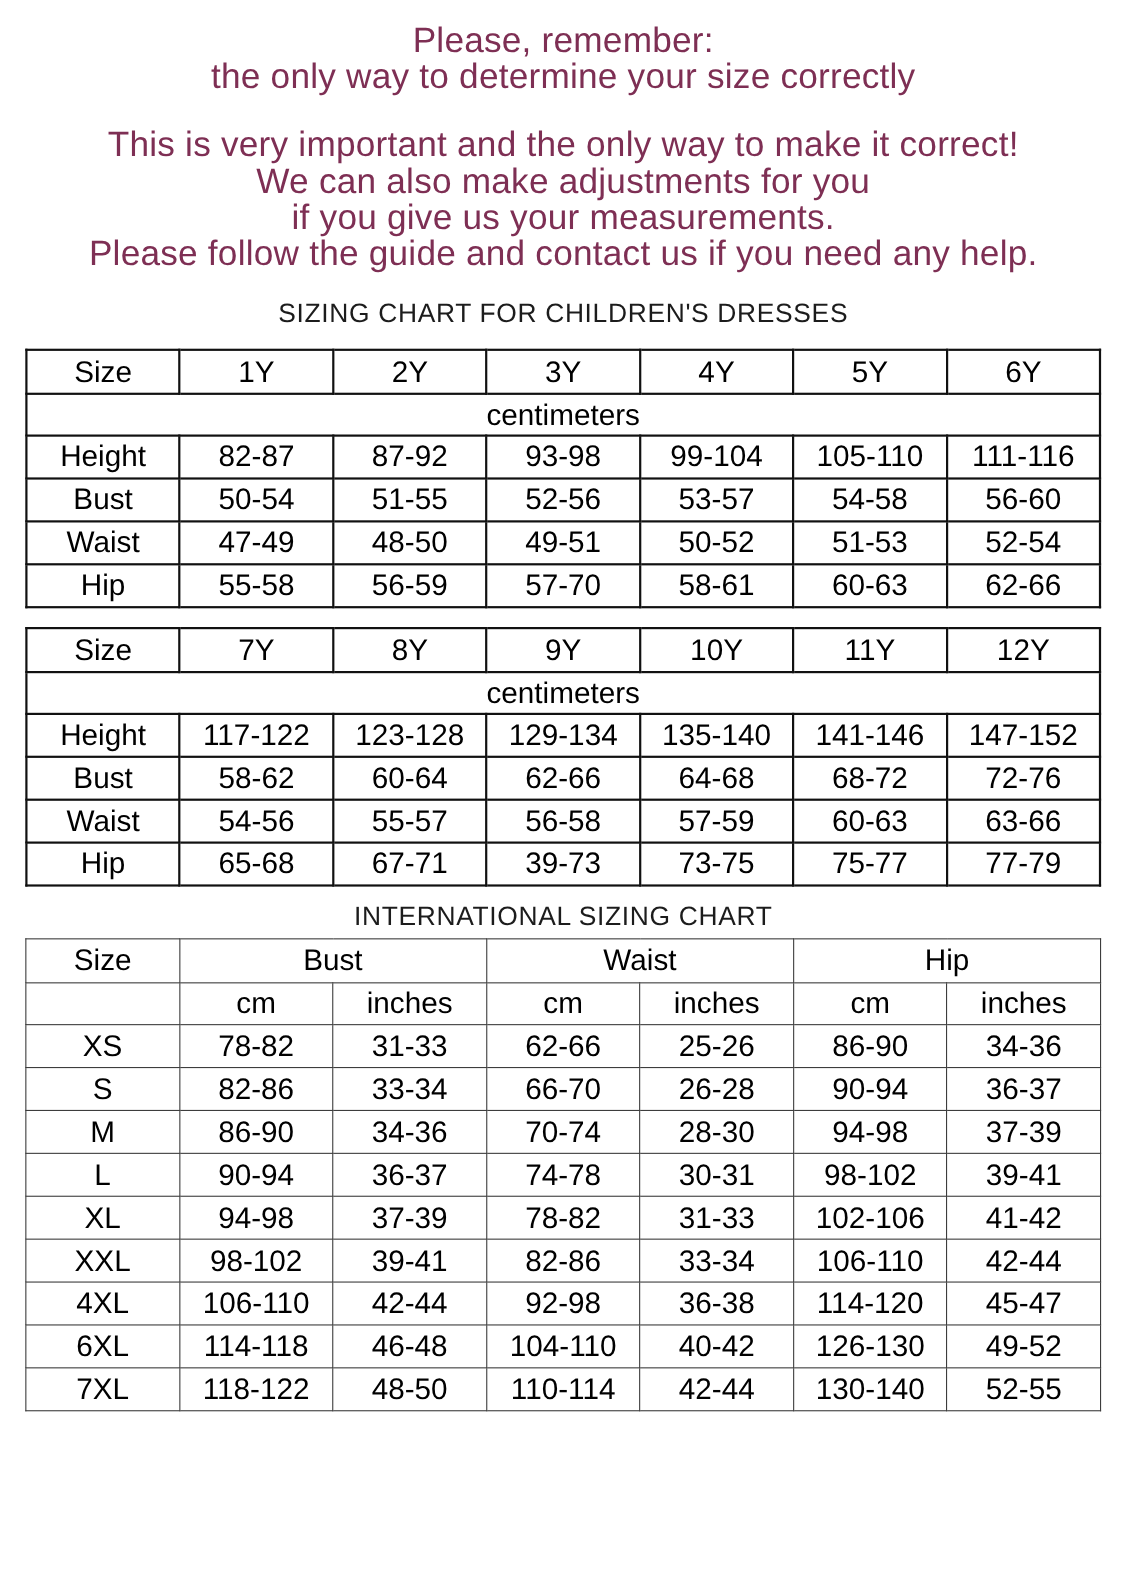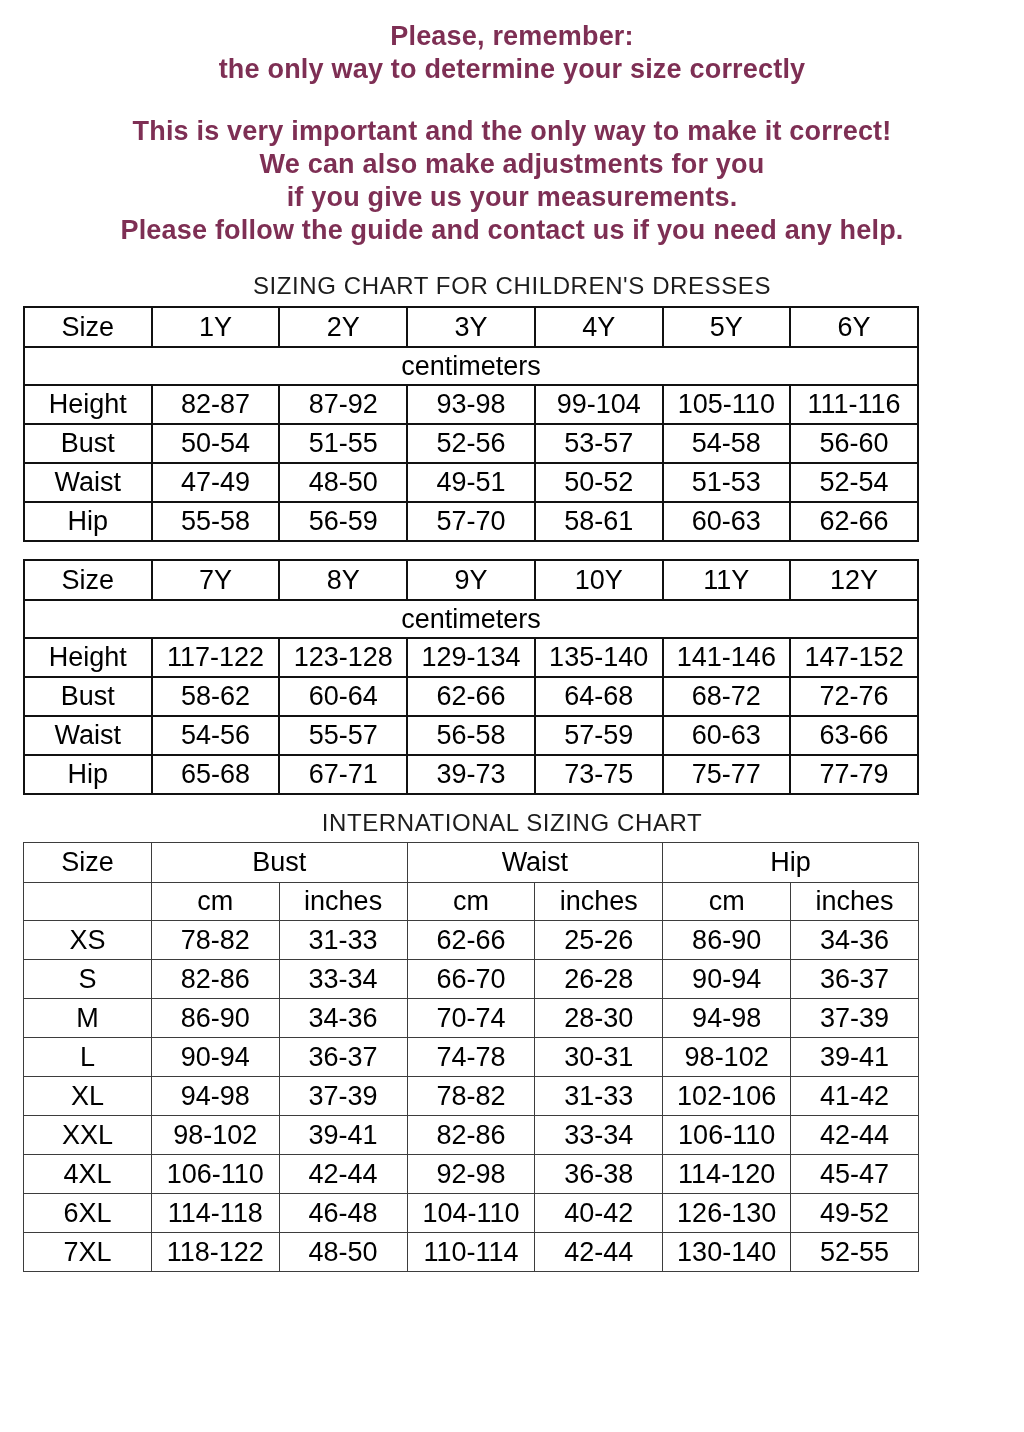--- a/index.html
+++ b/index.html
@@ -10,43 +10,43 @@
     font-family: "Liberation Sans", sans-serif;
     color: #000;
     overflow: hidden;
   }
   .page { padding: 20px 23px 0 23px; width: 1024px; }
 
   
   .intro {
     text-align: center;
     color: var(--intro-color, #7e2f54);
-    font-size: 27px;
+    font-size: 32px;
     line-height: 33px;
-    font-weight: 700;
+    font-weight: 400;
     letter-spacing: 0.2px;
   }
   .intro-gap { height: 29px; }
 
   
   .section-title {
     text-align: center;
     font-size: 24px;
     font-weight: 400;
     letter-spacing: 0.6px;
     color: #1c1c1c;
   }
-  .children-title { margin-top: 25px; margin-bottom: 6px; }
+  .children-title { margin-top: 25px; margin-bottom: 17px; }
   .intl-title   { margin-top: 14px; margin-bottom: 5px; }
 
   
   table.sizing-table {
     border-collapse: collapse;
     table-layout: fixed;
-    width: 896px;
+    width: 978px;
   }
   table.sizing-table td {
     text-align: center;
     vertical-align: middle;
     font-size: 27px;
     font-weight: 300;
     padding: 0;
     overflow: hidden;
     white-space: nowrap;
   }

